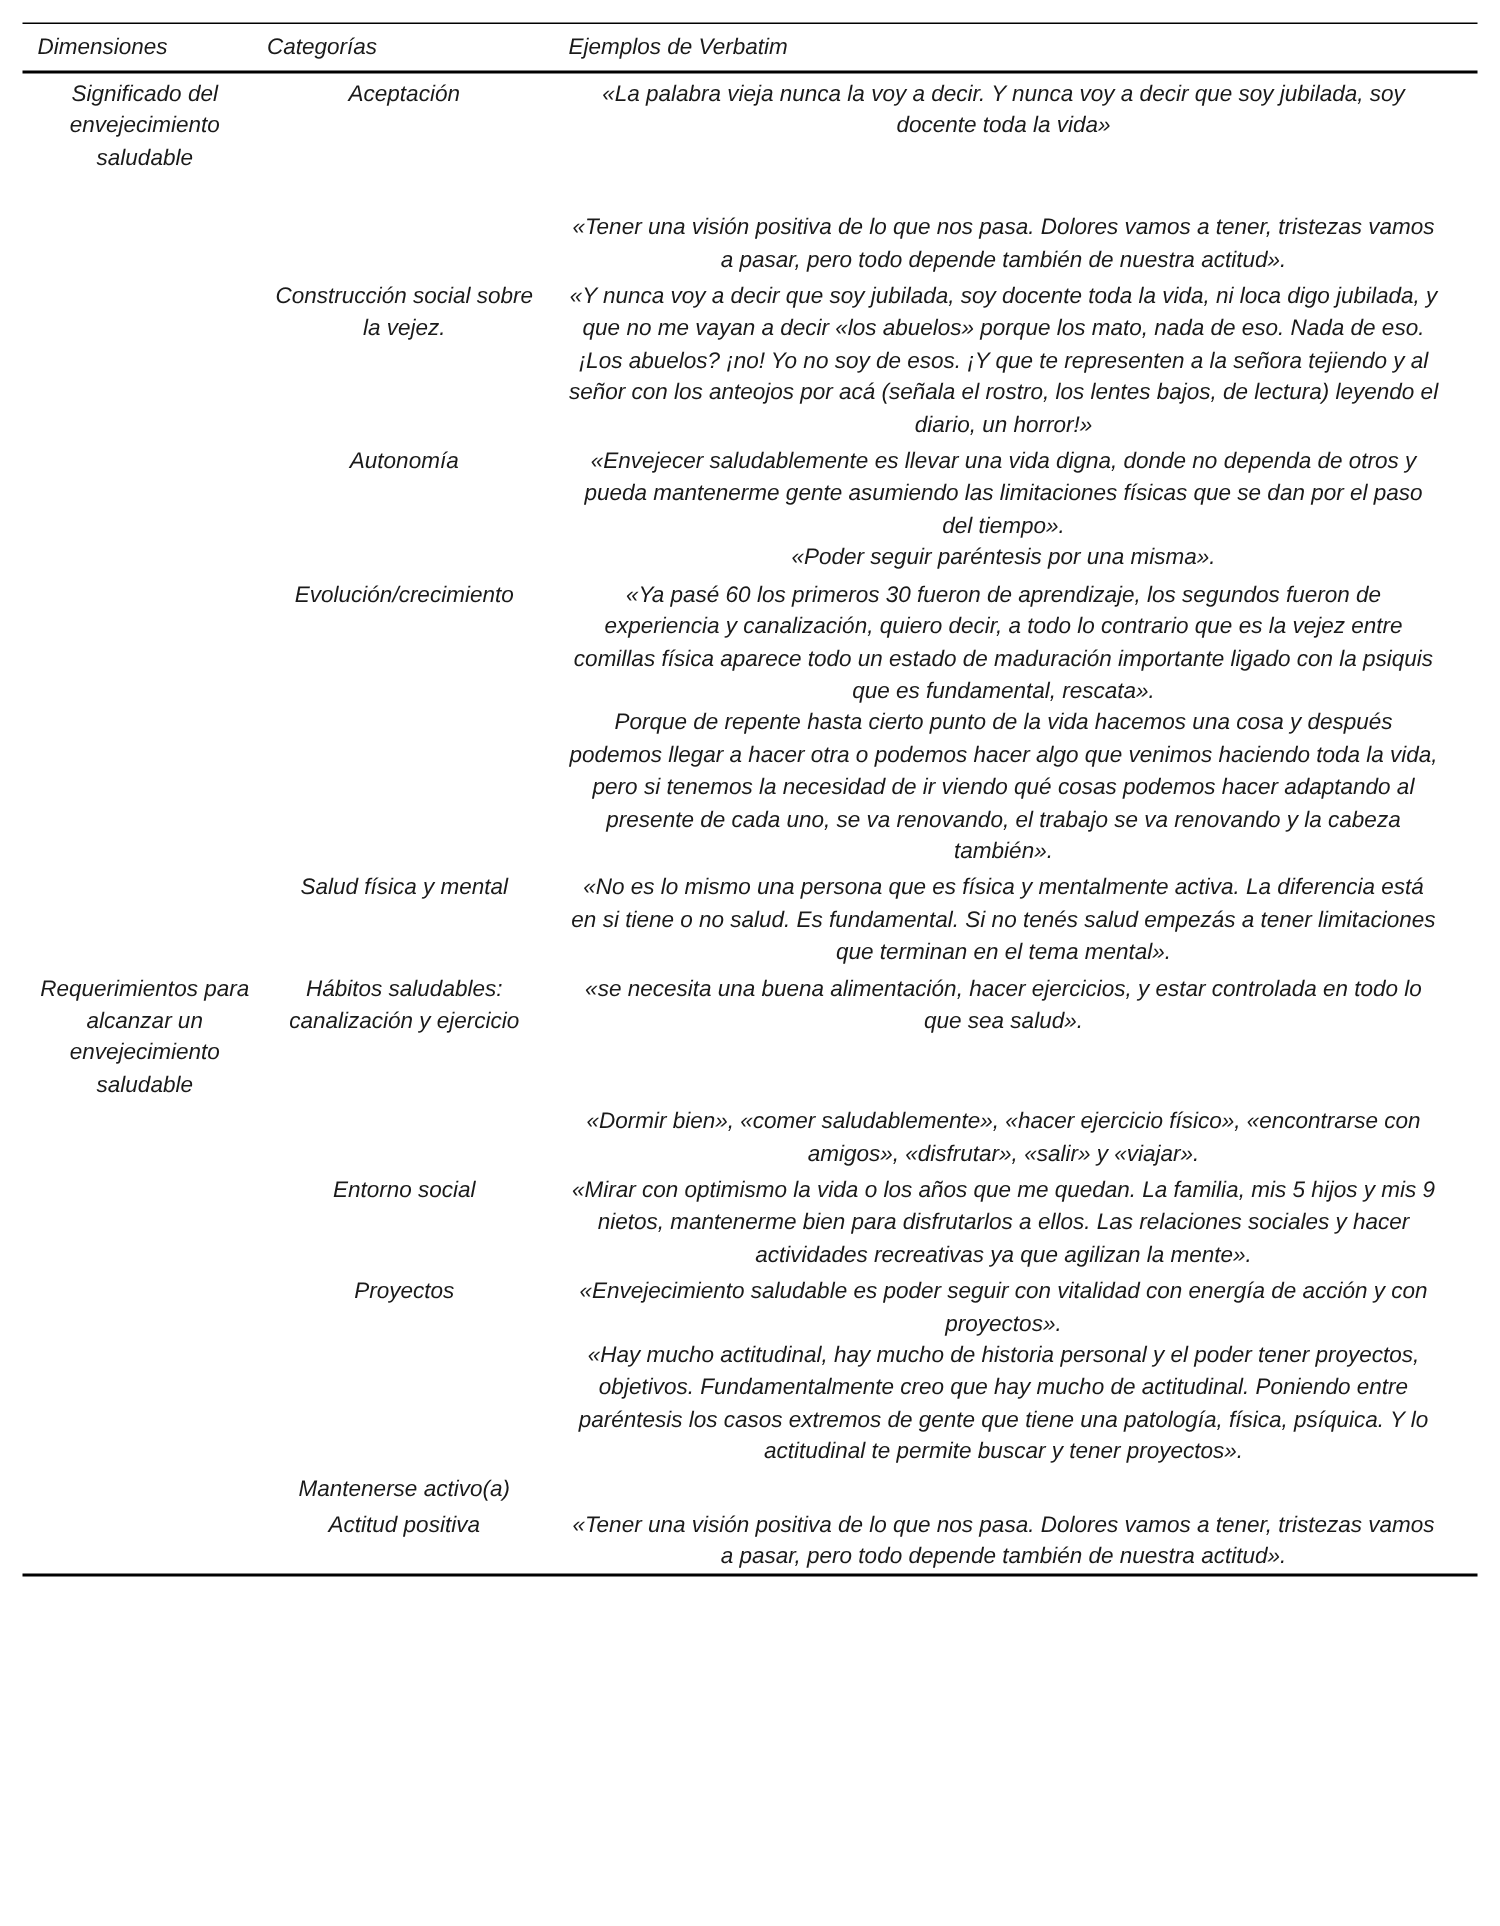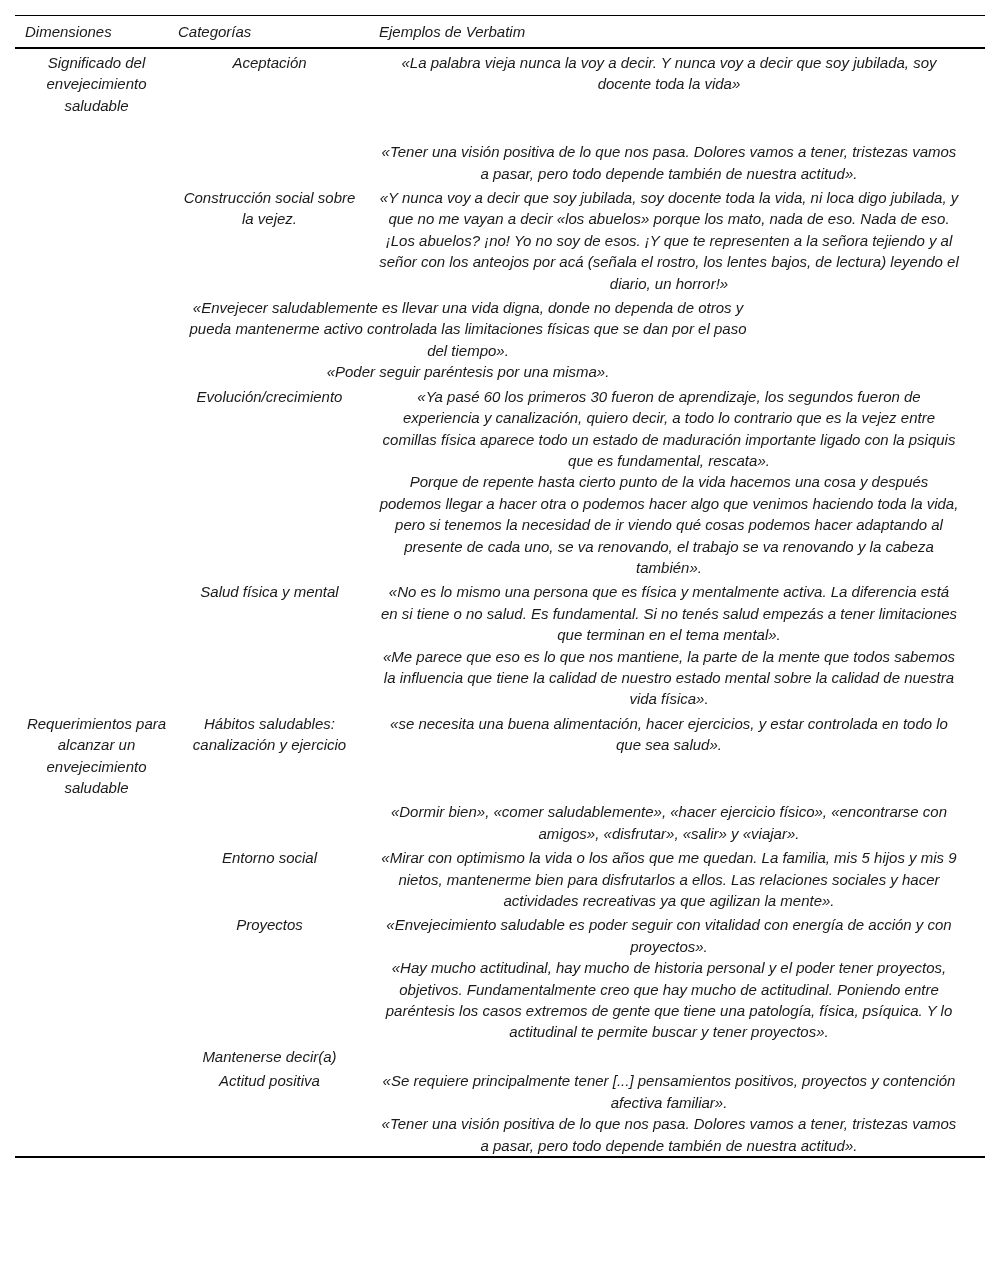--- a/index.html
+++ b/index.html
@@ -48,39 +48,39 @@
       </div>
       <div class="row body-row">
         <div class="cell c1"></div>
         <div class="cell c2 italic">Construcción social sobre la vejez.</div>
         <div class="cell c3">
           <span class="quote">«Y nunca voy a decir que soy jubilada, soy docente toda la vida, ni loca digo jubilada, y que no me vayan a decir «los abuelos» porque los mato, nada de eso. Nada de eso. ¡Los abuelos? ¡no! Yo no soy de esos. ¡Y que te representen a la señora tejiendo y al señor con los anteojos por acá (señala el rostro, los lentes bajos, de lectura) leyendo el diario, un horror!»</span>
         </div>
       </div>
       <div class="row body-row">
         <div class="cell c1"></div>
+        <div class="cell c2">Autonomía</div>
         <div class="cell c3">
-          <span class="quote">«Envejecer saludablemente es llevar una vida digna, donde no dependa de otros y pueda mantenerme activo controlada las limitaciones físicas que se dan por el paso del tiempo».</span>
+          <span class="quote">«Envejecer saludablemente es llevar una vida digna, donde no dependa de otros y pueda mantenerme gente asumiendo las limitaciones físicas que se dan por el paso del tiempo».</span>
           <span class="quote">«Poder seguir paréntesis por una misma».</span>
         </div>
       </div>
       <div class="row body-row">
         <div class="cell c1"></div>
         <div class="cell c2">Evolución/crecimiento</div>
         <div class="cell c3">
           <span class="quote">«Ya pasé 60 los primeros 30 fueron de aprendizaje, los segundos fueron de experiencia y canalización, quiero decir, a todo lo contrario que es la vejez entre comillas física aparece todo un estado de maduración importante ligado con la psiquis que es fundamental, rescata».</span>
           <span class="quote">Porque de repente hasta cierto punto de la vida hacemos una cosa y después podemos llegar a hacer otra o podemos hacer algo que venimos haciendo toda la vida, pero si tenemos la necesidad de ir viendo qué cosas podemos hacer adaptando al presente de cada uno, se va renovando, el trabajo se va renovando y la cabeza también».</span>
         </div>
       </div>
       <div class="row body-row">
         <div class="cell c1"></div>
         <div class="cell c2">Salud física y mental</div>
         <div class="cell c3">
           <span class="quote">«No es lo mismo una persona que es física y mentalmente activa. La diferencia está en si tiene o no salud. Es fundamental. Si no tenés salud empezás a tener limitaciones que terminan en el tema mental».</span>
-          <span class="quote">«Me parece que eso es lo que nos mantiene, la parte de la mente que todos sabemos la influencia que tiene la calidad de nuestro estado mental sobre la calidad de nuestra vida física».</span>
         </div>
       </div>
       <div class="row body-row">
         <div class="cell c1" style="width: 153px;">Requerimientos para alcanzar un envejecimiento saludable</div>
         <div class="cell c2">Hábitos saludables: canalización y ejercicio</div>
         <div class="cell c3">
           <span class="quote">«se necesita una buena alimentación, hacer ejercicios, y estar controlada en todo lo que sea salud».</span>
         </div>
       </div>
       <div class="row body-row">
@@ -100,24 +100,23 @@
       <div class="row body-row">
         <div class="cell c1"></div>
         <div class="cell c2">Proyectos</div>
         <div class="cell c3">
           <span class="quote">«Envejecimiento saludable es poder seguir con vitalidad con energía de acción y con proyectos».</span>
           <span class="quote">«Hay mucho actitudinal, hay mucho de historia personal y el poder tener proyectos, objetivos. Fundamentalmente creo que hay mucho de actitudinal. Poniendo entre paréntesis los casos extremos de gente que tiene una patología, física, psíquica. Y lo actitudinal te permite buscar y tener proyectos».</span>
         </div>
       </div>
       <div class="row body-row">
         <div class="cell c1"></div>
-        <div class="cell c2">Mantenerse decir(a)</div>
+        <div class="cell c2">Mantenerse activo(a)</div>
       </div>
       <div class="row body-row">
         <div class="cell c1"></div>
         <div class="cell c2">Actitud positiva</div>
         <div class="cell c3">
-          <span class="quote">«Se requiere principalmente tener [...] pensamientos positivos, proyectos y contención afectiva familiar».</span>
           <span class="quote">«Tener una visión positiva de lo que nos pasa. Dolores vamos a tener, tristezas vamos a pasar, pero todo depende también de nuestra actitud».</span>
         </div>
       </div>
     </div>
 </div>
 
 </body></html>

